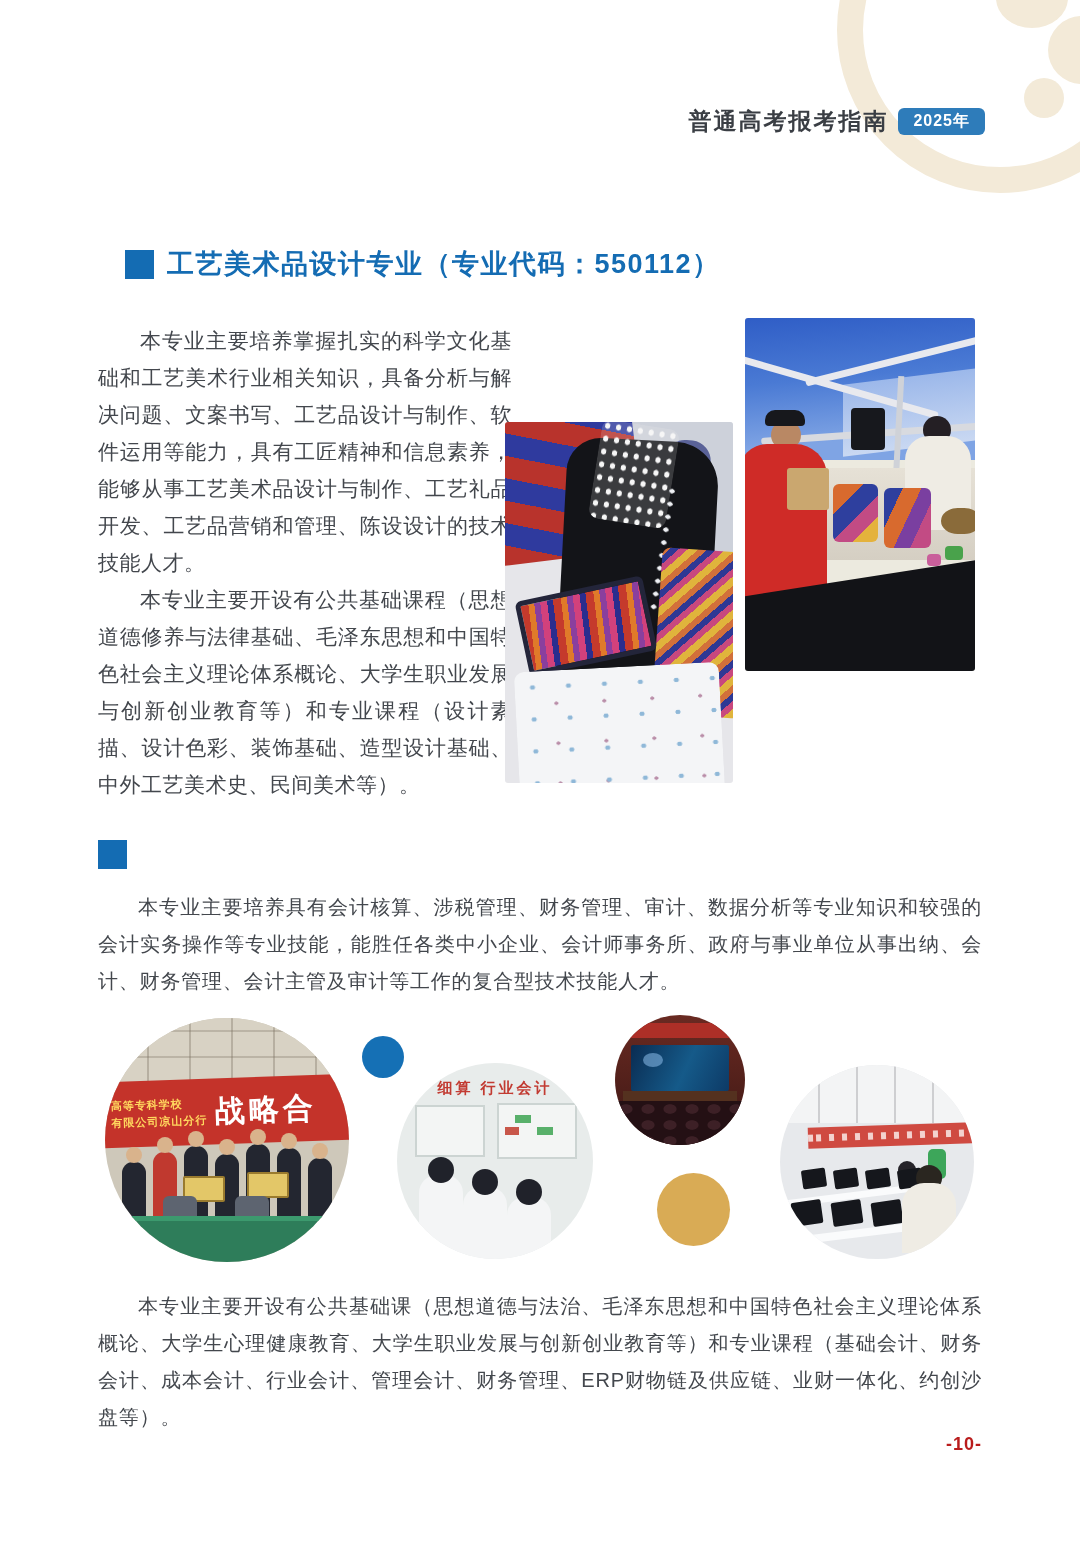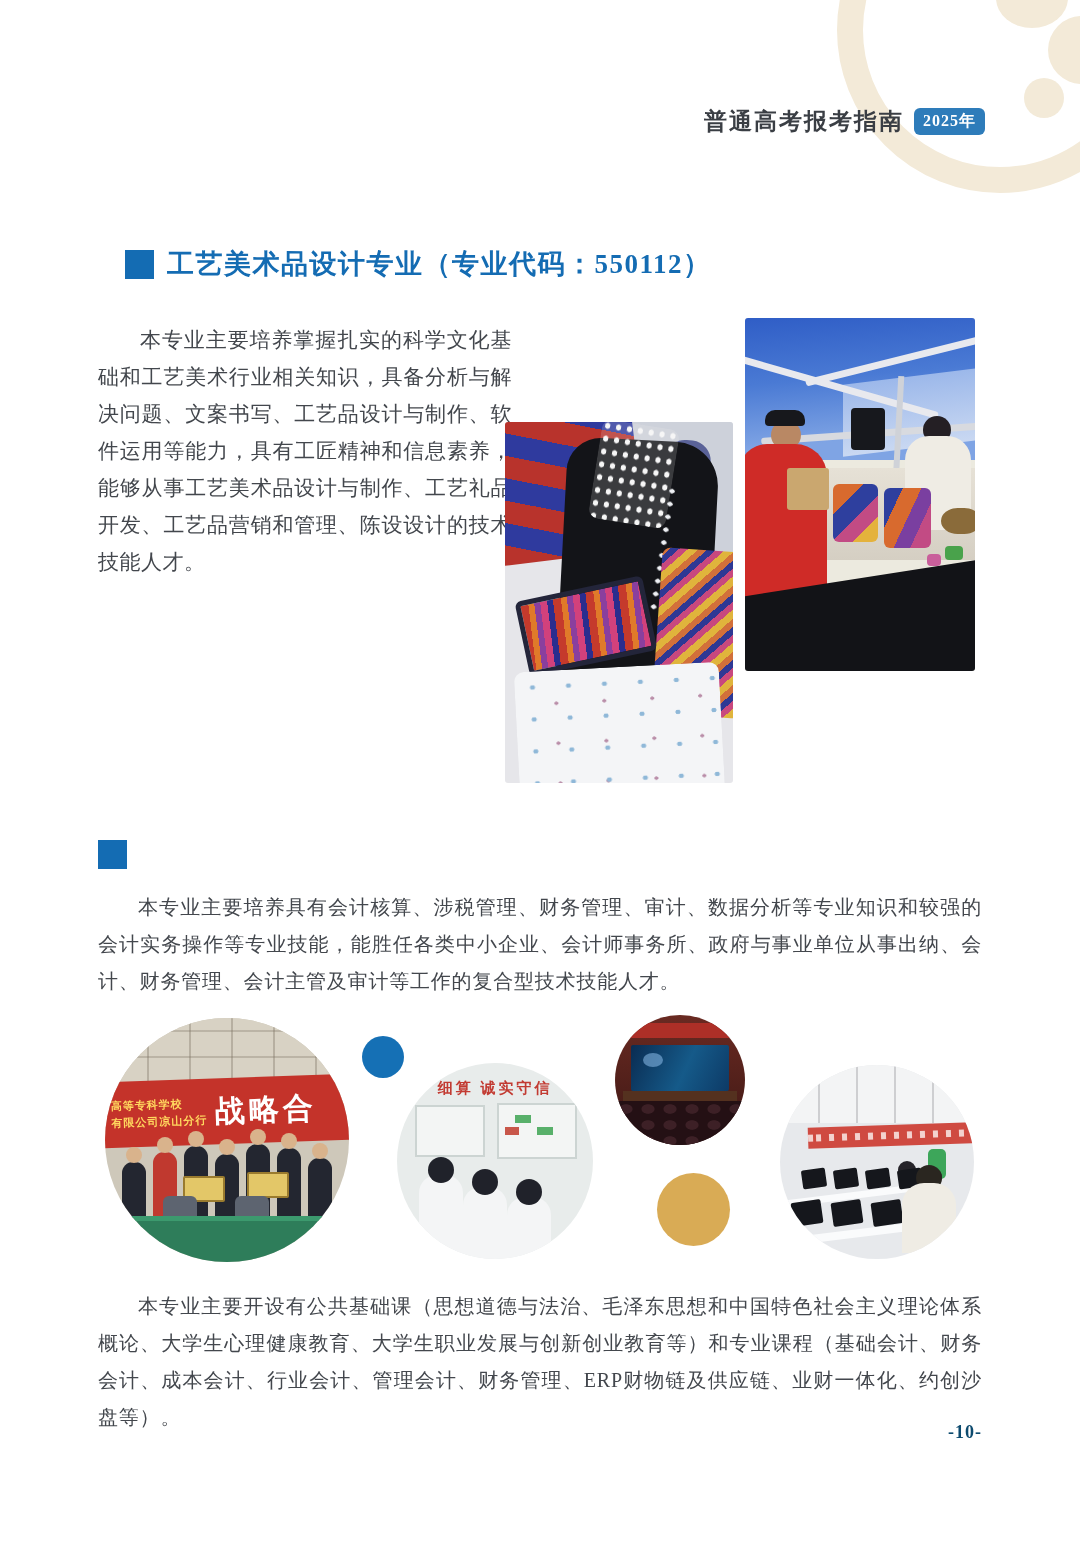--- a/index.html
+++ b/index.html
@@ -1,28 +1,28 @@
 <!DOCTYPE html>
 <html><head>
 <meta charset="utf-8">
 <style>
   * { margin:0; padding:0; box-sizing:border-box; }
   html,body { background:#ffffff; }
   .page {
     position:relative; width:1080px; height:1559px; overflow:hidden;
-    background:#ffffff; font-family:Liberation Serif, serif;
+    background:#ffffff; font-family:Liberation Sans, sans-serif;
     color:#43474d;
   }
   
   .watermark { position:absolute; top:-50px; right:-30px; width:330px; height:300px; pointer-events:none; }
   
   .header { position:absolute; top:106px; right:95px; display:flex; align-items:center; gap:10px; }
   .header-title { font-size:23px; font-weight:bold; color:#3a3e44; letter-spacing:2px; }
   .header-badge { background:#2e7cba; color:#ffffff; font-size:16px; font-weight:bold;
-    padding:3px 9px; border-radius:6px; letter-spacing:1px; }
+    padding:3px 15px; border-radius:6px; letter-spacing:1px; }
   
   .content { padding:0 98px; }
   .sec-heading { display:flex; align-items:center; gap:13px; }
   .sec-heading.first { margin-top:246px;margin-left:27px; }
   .sec-heading.second { margin-top:40px; }
   .sec-bullet { width:29px; height:29px; background:#146cb3; flex:0 0 auto; }
   .sec-title { font-size:27px; font-weight:bold; color:#146cb3; letter-spacing:1.5px; }
   .para { font-size:21px; line-height:37px; text-indent:2em; letter-spacing:0.5px;
     text-align:justify; color:#43474d; }
   .para.wide { font-size:20px; letter-spacing:0.8px; }
@@ -162,22 +162,22 @@
   .m5{left:12px;} .m6{left:52px;} .m7{left:92px;}
   .c4-desk1 { top:126px; left:6px; width:150px; height:7px; background:#fafbfc; transform:rotate(-7deg); }
   .c4-desk2 { top:164px; left:0; width:160px; height:8px; background:#fafbfc; transform:rotate(-7deg); }
   .c4-hair { border-radius:50%; background:#26242a; }
   .h1 { left:118px; top:96px; width:18px; height:18px; }
   .h2 { left:146px; top:104px; width:16px; height:16px; }
   .c4-sweater { right:18px; top:118px; width:54px; height:70px; background:#efece4;
     border-radius:22px 22px 0 0; }
   .c4-sweater-hair { right:32px; top:100px; width:26px; height:26px; border-radius:50%; background:#2a2620; }
   
-  .page-num { position:absolute; right:98px; bottom:116px; font-size:18px; font-weight:bold;
-    color:#0c4a6e; letter-spacing:1px; }
+  .page-num { position:absolute; right:98px; bottom:104px; font-size:18px; font-weight:bold;
+    color:#b91c1c; letter-spacing:1px; }
 </style>
 </head>
 <body>
 
 <div class="page">
 
   <svg class="watermark" viewBox="0 0 330 300">
     <g fill="none" stroke="#f3ead8" stroke-width="26">
       <circle cx="220" cy="80" r="150"></circle>
     </g>
@@ -199,20 +199,21 @@
   <div class="content">
 
     <div class="sec-heading first">
       <span class="sec-bullet"></span>
       <h2 class="sec-title">工艺美术品设计专业（专业代码：550112）</h2>
     </div>
 
     <div class="sec1-content">
       <div class="sec1-text">
         <p class="para">本专业主要培养掌握扎实的科学文化基础和工艺美术行业相关知识，具备分析与解决问题、文案书写、工艺品设计与制作、软件运用等能力，具有工匠精神和信息素养，能够从事工艺美术品设计与制作、工艺礼品开发、工艺品营销和管理、陈设设计的技术技能人才。</p>
+        <p class="para">本专业主要开设有公共基础课程（思想道德修养与法律基础、毛泽东思想和中国特色社会主义理论体系概论、大学生职业发展与创新创业教育等）和专业课程（设计素描、设计色彩、装饰基础、造型设计基础、中外工艺美术史、民间美术等）。</p>
       </div>
 
       <div class="photo photoA">
         <div class="shape pA-bgfig"></div>
         <div class="shape pA-bgfig2"></div>
         <div class="shape pA-stripes"></div>
         <div class="shape pA-jacket"></div>
         <div class="shape pA-collar"></div>
         <div class="shape pA-beads"></div>
         <div class="shape pA-band2"></div>
@@ -280,21 +281,21 @@
       </div>
 
       <div class="dot dot-blue"></div>
 
       <div class="circle c2">
         <div class="shape c2-panel c2-panel1"></div>
         <div class="shape c2-panel c2-panel2"></div>
         <div class="shape c2-green c2-green1"></div>
         <div class="shape c2-green c2-green2"></div>
         <div class="shape c2-red"></div>
-        <div class="shape c2-slogan">细算 诚实守信</div>
+        <div class="shape c2-slogan">细算 行业会计</div>
         <div class="stu stu3"></div>
         <div class="stu stu2"></div>
         <div class="stu stu1"></div>
       </div>
 
       <div class="circle c3">
         <div class="shape c3-banner"></div>
         <div class="shape c3-screen"></div>
         <div class="shape c3-glow"></div>
         <div class="shape c3-stage"></div>

